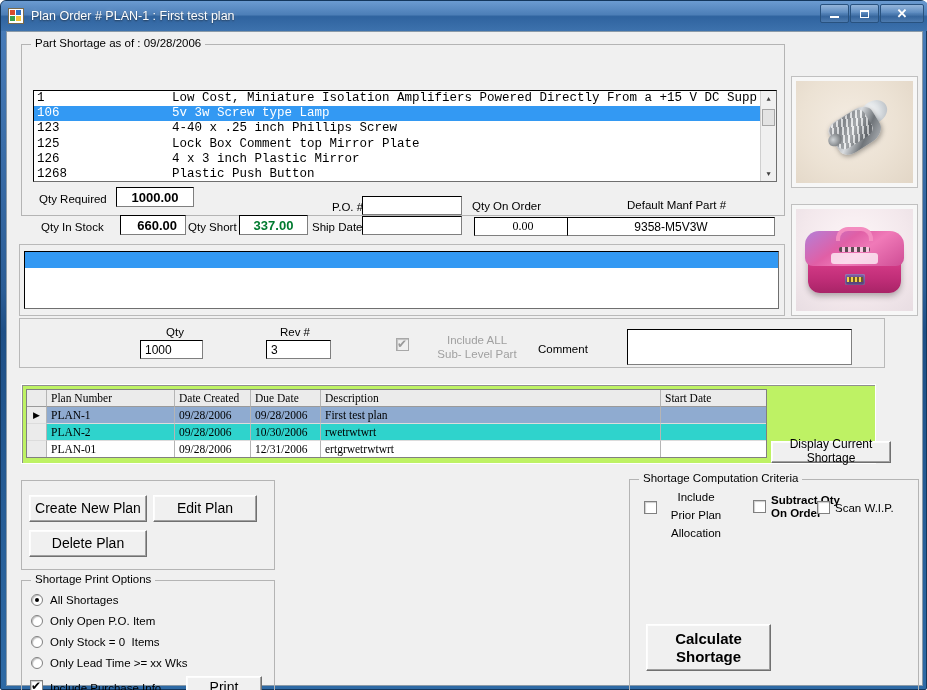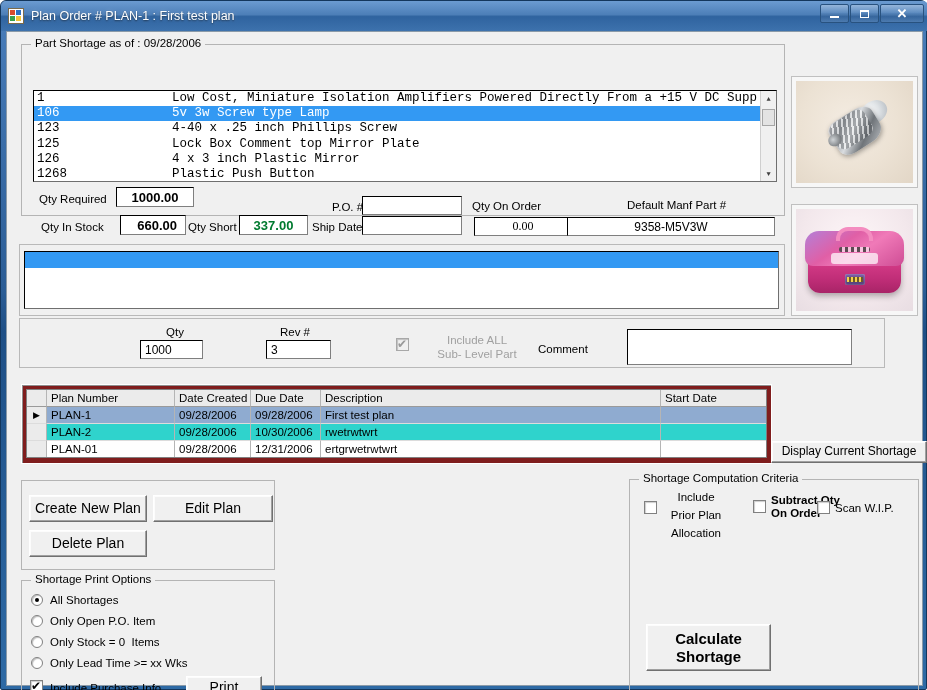--- a/index.html
+++ b/index.html
@@ -277,26 +277,27 @@
   .box-lock i {
     position:absolute; left:10%; top:22%; width:80%; height:50%;
     background: repeating-linear-gradient(to right, #f6d24b 0 2px, #6a5a2b 2px 4px);
     display:block;
   }
 
   
   #grid-wrap {
     position: absolute;
     left: 14px; top: 352px;
-    width: 751px; height: 80px;
-    box-sizing: border-box;
-    background: #7f1d1d;
+    width: 855px; height: 80px;
+    box-sizing: border-box;
+    background: #bef264;
     border: 1px solid #ffffff;
     box-shadow: inset 1px 1px 0 #8f8f8f;
     padding: 2px;
+    font-family: Liberation Serif, serif;
   }
   #grid {
     position: absolute; left: 4px; top: 4px;
     width: 741px; height: 69px;
     background: #ffffff;
     border: 1px solid #808080;
     box-sizing: border-box;
     overflow: hidden;
     font-size: 11.5px;
   }
@@ -493,29 +494,29 @@
           <div class="gcell c-marker"></div>
           <div class="gcell c-plan">PLAN-01</div>
           <div class="gcell c-created">09/28/2006</div>
           <div class="gcell c-due">12/31/2006</div>
           <div class="gcell c-desc">ertgrwetrwtwrt</div>
           <div class="gcell c-start"></div>
         </div>
       </div>
     </div>
 
-    <div class="btn" style="left:764px; top:409px; width:156px; height:22px; font-size:12px;">
+    <div class="btn" style="left:764px; top:409px; width:120px; height:22px; font-size:12px;">
       <span>Display Current Shortage</span>
     </div>
 
     <div class="gbox" style="left:14px; top:448px; width:254px; height:90px;"></div>
     <div class="btn" style="left:22px; top:463px; width:118px; height:27px;">
       <span>Create New  Plan</span>
     </div>
-    <div class="btn" style="left:146px; top:463px; width:120px; height:27px;">
+    <div class="btn" style="left:146px; top:463px; width:104px; height:27px;">
       <span>Edit Plan</span>
     </div>
     <div class="btn" style="left:22px; top:498px; width:118px; height:27px;">
       <span>Delete Plan</span>
     </div>
 
     <div class="gbox" style="left:14px; top:548px; width:254px; height:125px;">
       <span class="gtitle">Shortage Print Options</span>
     </div>
 

